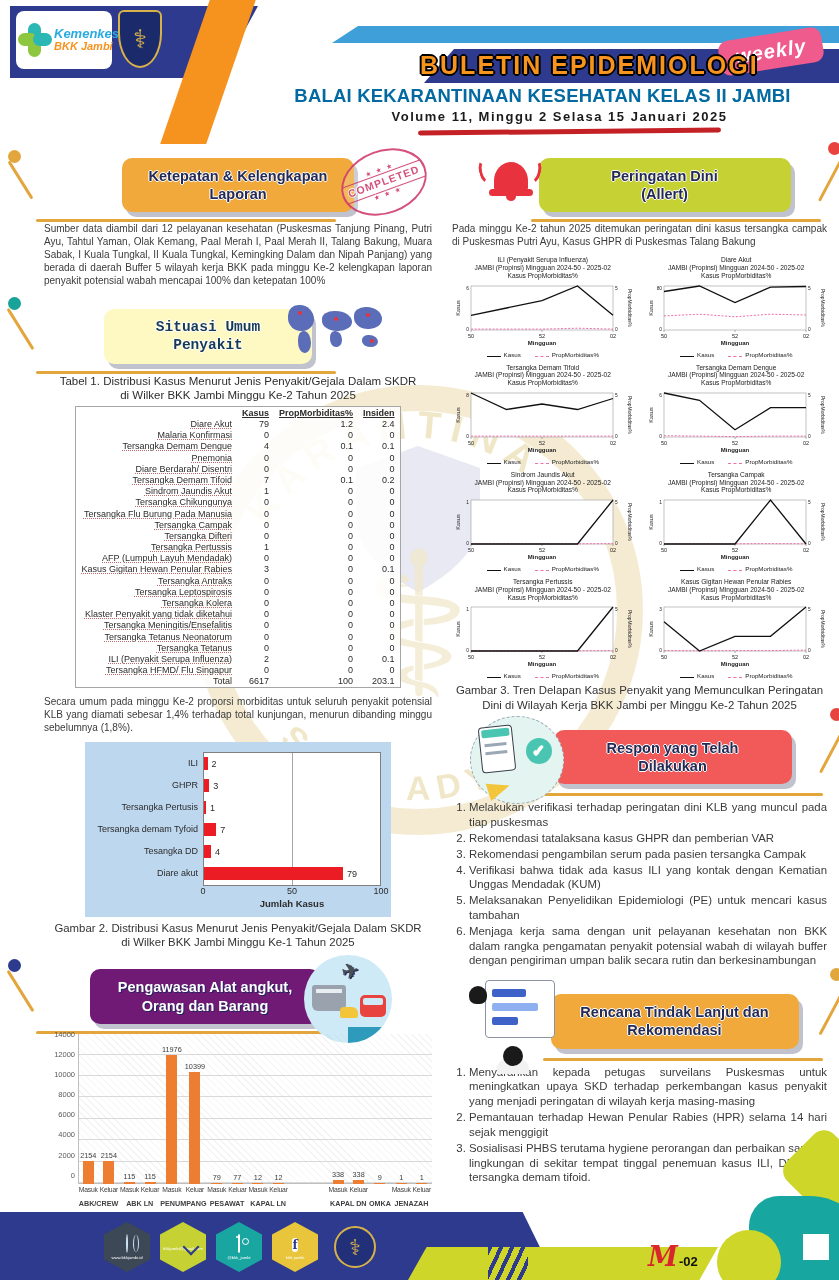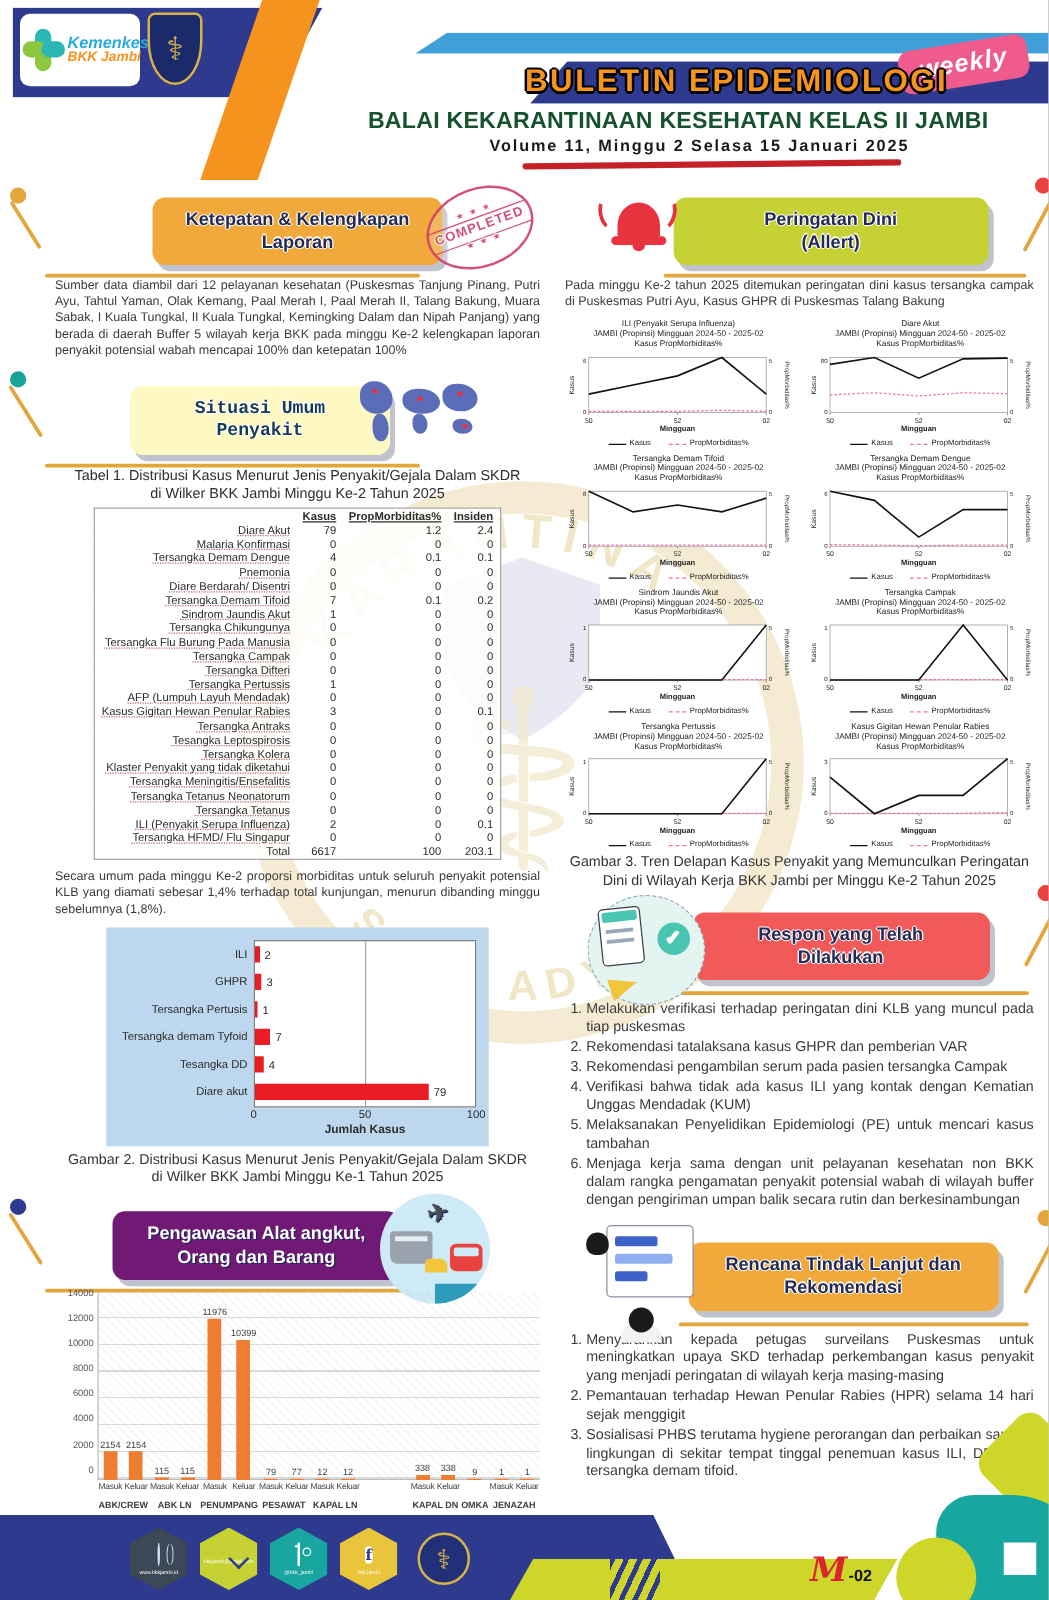--- a/index.html
+++ b/index.html
@@ -27,21 +27,21 @@
   .logo-txt1 { color:#29abe2; font-weight:800; font-style:italic; font-size:13px; line-height:1; }
   .logo-txt2 { color:#f6921e; font-weight:800; font-style:italic; font-size:11px; line-height:1.2; }
   .shield { position:absolute; left:118px; top:10px; width:44px; height:58px; background:#1b2a6b; border:2px solid #d7b24a;
     border-radius:6px 6px 50% 50%/6px 6px 60% 60%; color:#d7b24a; font-size:26px; text-align:center; line-height:54px; }
   .weekly { position:absolute; right:16px; top:34px; background:#ef5b8c; color:#fff; font-weight:800; font-style:italic;
     font-size:20px; padding:6px 16px; border-radius:10px; transform:rotate(-9deg); letter-spacing:1px; }
   .hdr-title { position:absolute; left:420px; width:330px; top:51px; text-align:center; color:#f7941d; font-weight:900;
     font-size:25px; letter-spacing:2px; white-space:nowrap;
     text-shadow:2px 0 #000,-2px 0 #000,0 2px #000,0 -2px #000,1px 1px #000,-1px -1px #000,1px -1px #000,-1px 1px #000; }
   .hdr-sub { position:absolute; left:250px; right:4px; top:85px; text-align:center; font-weight:900; font-size:18.5px;
-    color:#14532d; letter-spacing:0.2px; white-space:nowrap; }
+    color:#0369a1; letter-spacing:0.2px; white-space:nowrap; }
   .hdr-date { position:absolute; left:330px; right:50px; top:109px; text-align:center; font-weight:700; font-size:13px;
     color:#1a1a1a; letter-spacing:1.5px; }
   .hdr-underline { position:absolute; left:418px; right:118px; top:129px; height:5px; background:#c42127;
     border-radius:3px; transform:rotate(-0.6deg); }
 
   
   .wm { position:absolute; left:168px; top:350px; opacity:0.5; pointer-events:none; }
 
   
   .main { position:absolute; top:144px; left:0; right:0; display:flex; padding:0 12px 0 44px; gap:20px; }
@@ -391,21 +391,21 @@
               <td class="num">0</td>
               <td class="num">0.1</td>
             </tr>
             <tr>
               <td class="lab">Tersangka Antraks</td>
               <td class="num">0</td>
               <td class="num">0</td>
               <td class="num">0</td>
             </tr>
             <tr>
-              <td class="lab">Tesangka Leptospirosis</td>
+              <td class="lab">Tersangka Leptospirosis</td>
               <td class="num">0</td>
               <td class="num">0</td>
               <td class="num">0</td>
             </tr>
             <tr>
               <td class="lab">Tersangka Kolera</td>
               <td class="num">0</td>
               <td class="num">0</td>
               <td class="num">0</td>
             </tr>

